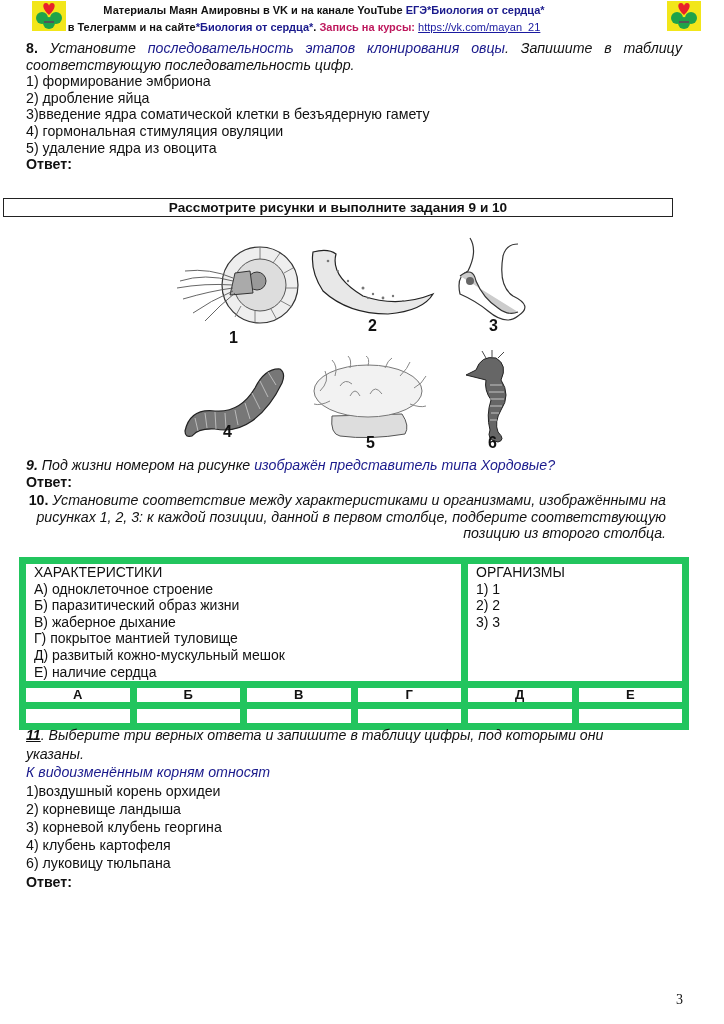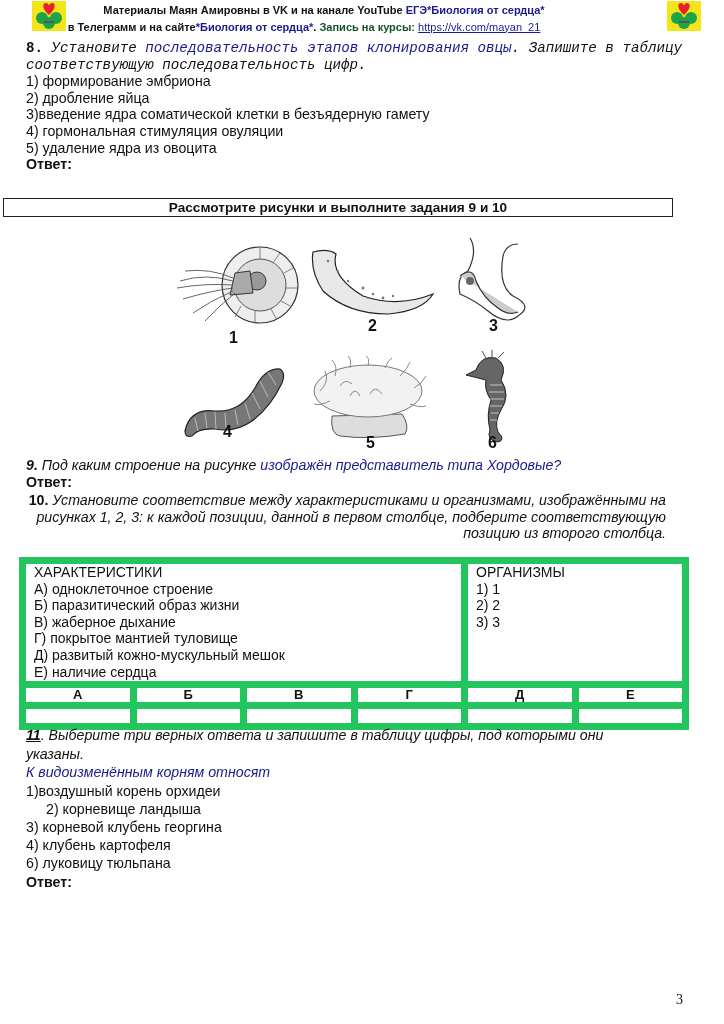--- a/index.html
+++ b/index.html
@@ -6,26 +6,26 @@
   body { width: 724px; height: 1024px; position: relative; overflow: hidden;
          font-family: "Liberation Sans", sans-serif; color: #111; font-size: 14.2px; }
   .logo { position: absolute; width: 34px; height: 30px; background: #f2e61a; top: 1px; }
   .logo.left { left: 32px; }
   .logo.right { left: 667px; }
   .logo svg { width: 100%; height: 100%; display: block; }
   .header { position: absolute; top: 2px; left: 0; width: 608px; text-align: center;
             font-weight: bold; font-size: 11px; line-height: 16.5px; }
   .header .line1 { padding-left: 40px; }
   .blue { color: #1a1a8c; }
-  .darkred { color: #14532d; }
+  .darkred { color: #be185d; }
   .link { color: #1a1aa0; text-decoration: underline; font-weight: normal; }
   .content { position: absolute; left: 26px; width: 656px; line-height: 16.6px; }
   .q-num { font-weight: bold; }
   .italic { font-style: italic; }
-  .justify { text-align: justify; text-align-last: auto; font-family: Liberation Mono, monospace; }
+  .justify { text-align: justify; text-align-last: auto; }
   .bold { font-weight: bold; }
   .boxed-title { position: absolute; left: 3px; top: 198px; width: 668px; height: 17px;
                  border: 1px solid #222; text-align: center; font-weight: bold;
                  font-size: 13.6px; line-height: 17px; }
   .figures { position: absolute; left: 160px; top: 228px; width: 400px; height: 230px; }
   .fig { position: absolute; }
   .fig-label { position: absolute; font-weight: bold; font-size: 16px; }
   table.match { position: absolute; left: 19px; top: 557px; width: 670px;
                 border-collapse: collapse; font-size: 14px; line-height: 16.6px; }
   table.match td { border: 7px solid #22c55e; vertical-align: top; padding: 0 0 0 8px; }
@@ -182,21 +182,21 @@
         <line x1="30" y1="8" x2="26" y2="1"></line>
         <line x1="36" y1="7" x2="36" y2="0"></line>
         <line x1="42" y1="8" x2="48" y2="2"></line>
       </g>
   </svg>
   <div class="fig-label" style="left:328px;top:206px;">6</div>
 </div>
 
 <div class="content" style="top:457px;">
   <div>
-    <span class="q-num italic">9.</span><span class="italic"> Под  каким строение на рисунке </span><span class="italic blue">изображён представитель типа Хордовые?</span>
+    <span class="q-num italic">9.</span><span class="italic"> Под  жизни номером на рисунке </span><span class="italic blue">изображён представитель типа Хордовые?</span>
   </div>
   <div class="bold">Ответ:</div>
 </div>
 
 <div class="content" style="top:492px;width:640px;text-align:right;">
   <div>
     <span class="q-num">10.</span><span class="italic"> Установите соответствие между характеристиками и организмами, изображёнными на рисунках 1, 2, 3: к каждой позиции, данной в первом столбце, подберите соответствующую позицию из второго столбца.</span>
   </div>
 </div>
 
@@ -237,20 +237,20 @@
   </tr>
 </tbody>
   </table>
 
 <div class="content" style="top:726px;width:610px;">
   <div style="line-height:18.5px;">
     <span class="q-num italic" style="text-decoration:underline;">11</span><span class="italic">. Выберите три верных ответа и запишите в таблицу цифры, под которыми они указаны.</span>
   </div>
   <div class="italic blue" style="line-height:18.5px;">К видоизменённым корням относят</div>
   <div style="line-height:18.2px;">1)воздушный корень орхидеи</div>
-  <div style="line-height:18.2px;margin-left:20px;">2) корневище ландыша</div>
+  <div style="line-height:18.2px;">2) корневище ландыша</div>
   <div style="line-height:18.2px;">3) корневой клубень георгина</div>
   <div style="line-height:18.2px;">4) клубень картофеля</div>
   <div style="line-height:18.2px;">6) луковицу тюльпана</div>
   <div class="bold" style="line-height:18.2px;">Ответ:</div>
 </div>
 
 <div class="page-num">3</div>
 
 </body></html>

